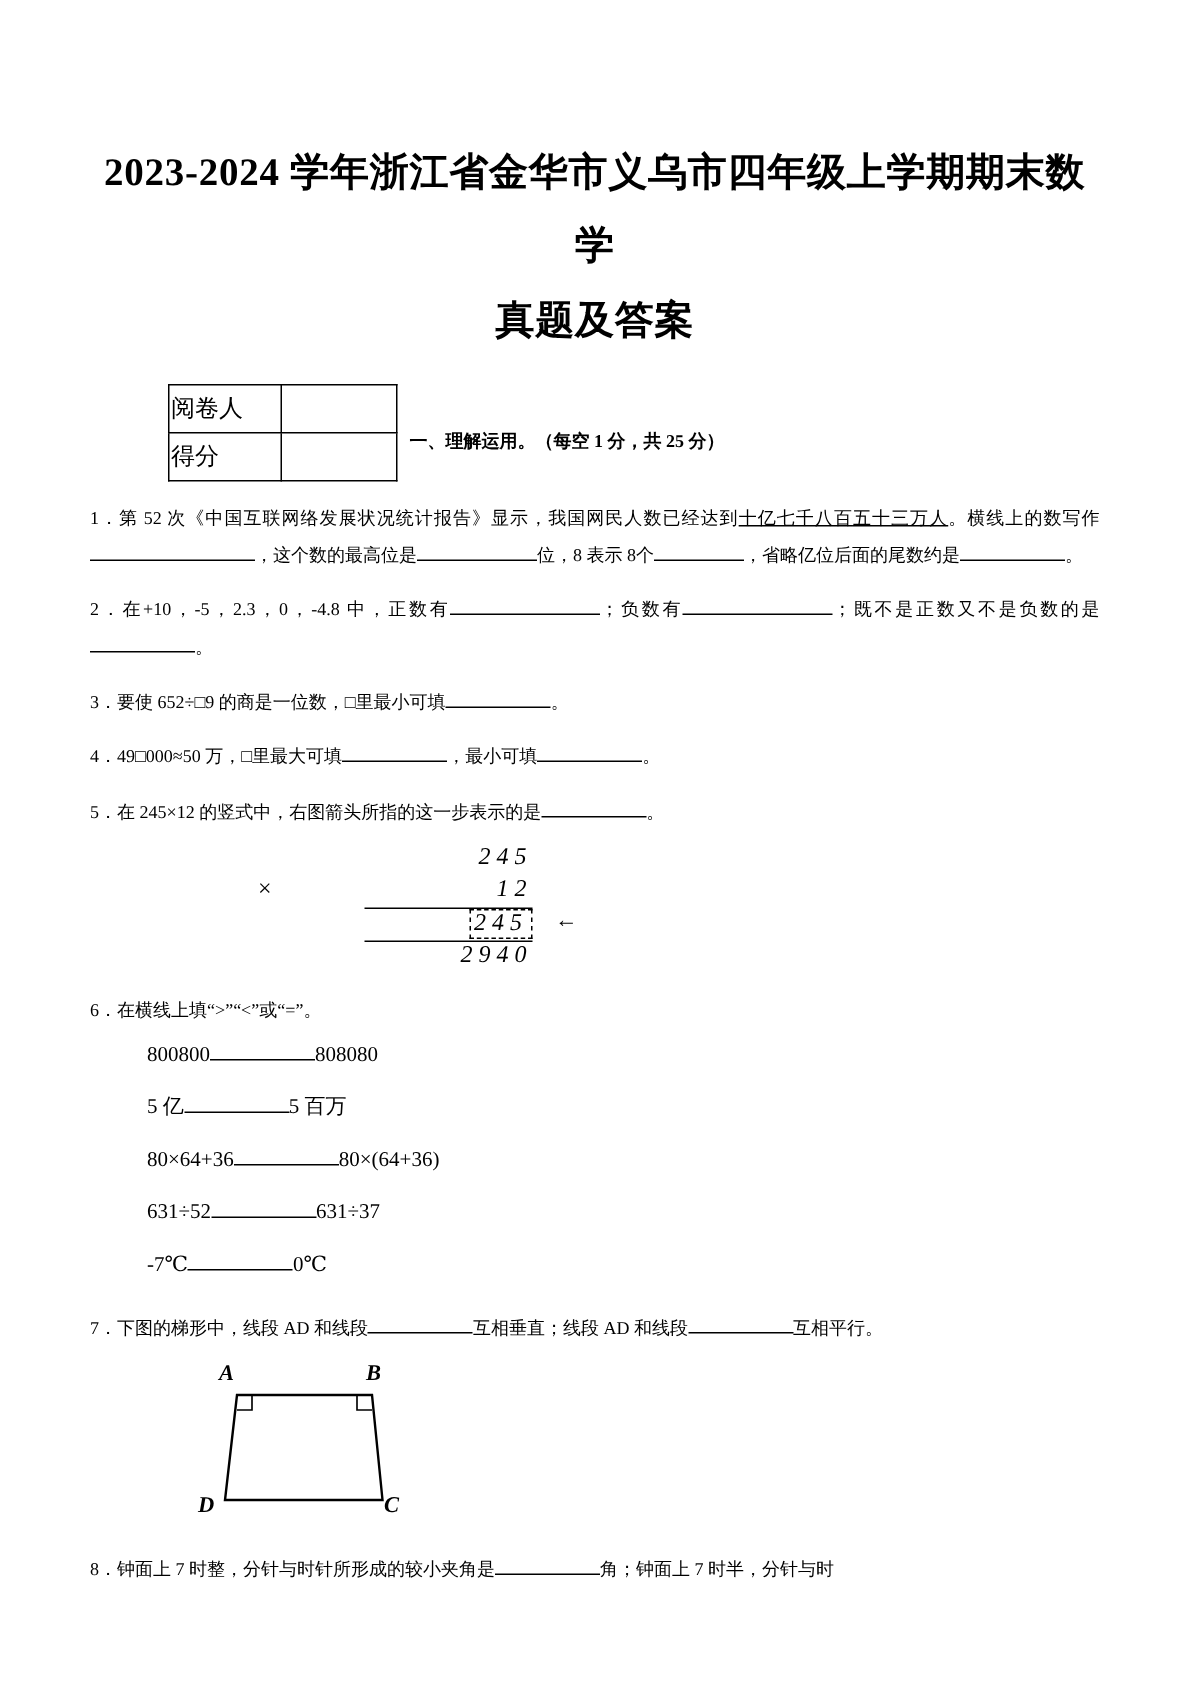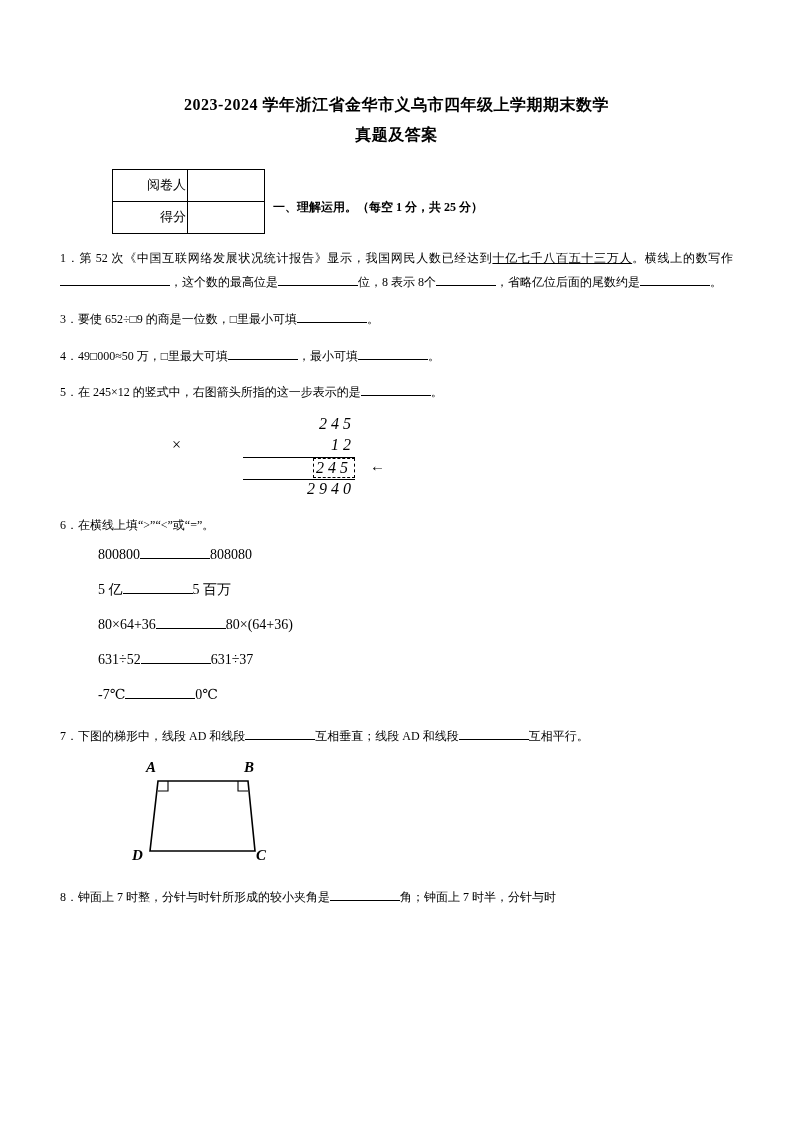--- a/index.html
+++ b/index.html
@@ -17,42 +17,42 @@
   }
   .page {
     position: relative;
     width: 793px;
     height: 1122px;
     box-sizing: border-box;
     padding: 0 60px;
   }
   .title {
     text-align: center;
-    font-size: 16px;
+    font-size: 26px;
     font-weight: bold;
     line-height: 1.9;
     margin-top: 90px;
     letter-spacing: 0.5px;
   }
   .title-line { display: block; }
 
   .score-row {
     display: flex;
     align-items: flex-start;
     margin-top: 18px;
   }
   .score-table {
     border-collapse: collapse;
     margin-left: 52px;
   }
   .score-table td {
     border: 1px solid #000;
     height: 29px;
-    font-size: 13px;
-    text-align: right;
+    font-size: 16px;
+    text-align: left;
     vertical-align: middle;
   }
   .score-table td.lbl { width: 72px; }
   .score-table td.blank { width: 74px; }
 
   .section-head {
     font-size: 12px;
     font-weight: bold;
     margin-left: 8px;
     margin-top: 30px;
@@ -159,20 +159,23 @@
       </tr>
     </tbody>
       </table>
     <div class="section-head">一、理解运用。（每空 1 分，共 25 分）</div>
   </div>
 
   <div class="q">
     <span>1．第 52 次《中国互联网络发展状况统计报告》显示，我国网民人数已经达到</span><span class="u-u">十亿七千八百</span><span class="u-u">五十三万人</span><span>。横线上的数写作</span><span class="u fill-110"></span><span>，这个数的最高位是</span><span class="u fill-80"></span><span>位，8 表示 8</span><span>个</span><span class="u fill-60"></span><span>，省略亿位后面的尾数约是</span><span class="u fill-70"></span><span>。</span>
   </div>
 
+  <div class="q">
+    <span>2．在+10，-5，2.3，0，-4.8 中，正数有</span><span class="u fill-100"></span><span>；负数有</span><span class="u fill-100"></span><span>；既不是</span><span>正数又不是负数的是</span><span class="u fill-70"></span><span>。</span>
+  </div>
 
   <div class="q">
     <span>3．要使 652÷□9 的商是一位数，□里最小可填</span><span class="u fill-70"></span><span>。</span>
   </div>
 
   <div class="q">
     <span>4．49□000≈50 万，□里最大可填</span><span class="u fill-70"></span><span>，最小可填</span><span class="u fill-70"></span><span>。</span>
   </div>
 
   <div class="q">

